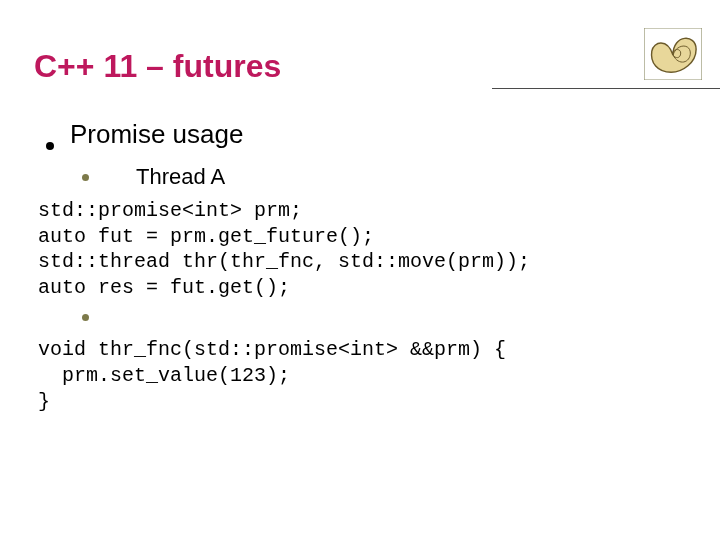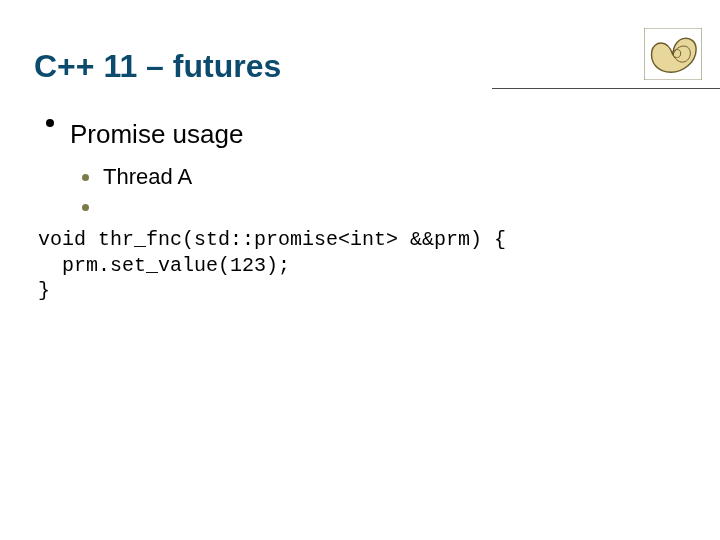--- a/index.html
+++ b/index.html
@@ -18,21 +18,21 @@
     height: 540px;
     box-sizing: border-box;
     padding: 48px 34px 0 34px;
   }
   .title-row {
     position: relative;
   }
   .title {
     font-size: 32px;
     font-weight: 700;
-    color: #0c4a6e;
+    color: #be185d;
     margin: 0;
     padding-bottom: 8px;
   }
   .title-rule {
     position: absolute;
     right: -34px;
     bottom: 4px;
     width: 228px;
     border-top: 1px solid #4b4b4b;
   }
@@ -40,27 +40,28 @@
     position: absolute;
     top: 28px;
     right: 18px;
     width: 58px;
     height: 52px;
   }
   .bullet-1 {
     margin: 26px 0 0 12px;
     font-size: 26px;
     display: flex;
-    align-items: flex-start;
+    align-items: flex-end;
   }
   .bullet-2 {
     margin: 14px 0 0 48px;
     font-size: 22px;
     display: flex;
     align-items: center;
+    gap: 33px;
   }
   .dot-lg {
     width: 8px;
     height: 8px;
     border-radius: 50%;
     background: #000;
     margin-right: 16px;
     flex: 0 0 auto;
   }
   .dot-sm {
@@ -109,20 +110,24 @@
   <div class="bullet-1">
     <span class="dot-lg"></span>
     <span>Promise usage</span>
   </div>
 
   <div class="bullet-2">
     <span class="dot-sm"></span>
     <span>Thread A</span>
   </div>
 
+  <div class="code">std::promise&lt;int&gt; prm;
+auto fut = prm.get_future();
+std::thread thr(thr_fnc, std::move(prm));
+auto res = fut.get();</div>
 
   <div class="bullet-2">
     <span class="dot-sm"></span>
   </div>
 
   <div class="code code2">void thr_fnc(std::promise&lt;int&gt; &amp;&amp;prm) {
   prm.set_value(123);
 }</div>
 
 </div>

